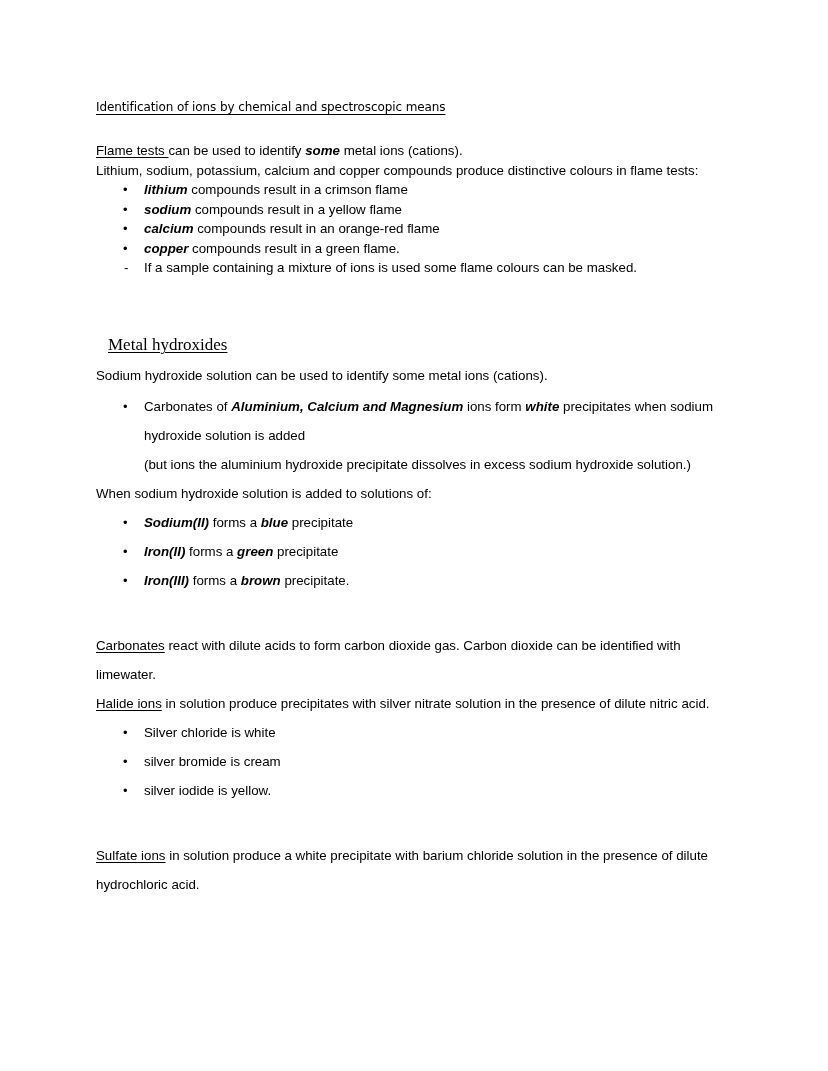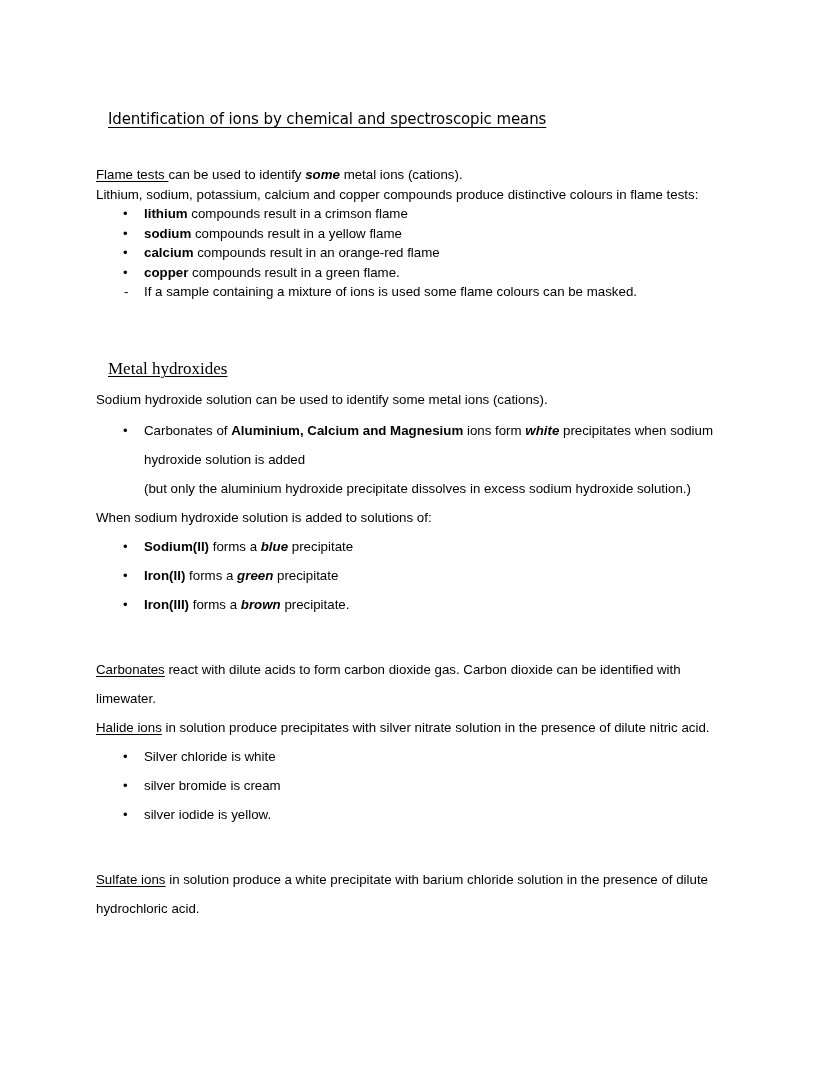--- a/index.html
+++ b/index.html
@@ -22,24 +22,24 @@
     width: 828px;
     height: 1071px;
     background: #ffffff;
     box-sizing: border-box;
     padding: 96px 95px 0 96px;
   }
 
   
   .doc-title {
     font-family: "DejaVu Sans", sans-serif;
-    font-size: 15px;
+    font-size: 12px;
     font-weight: 400;
     line-height: 22px;
-    margin: 12px;
+    margin: 0;
     padding: 0;
     letter-spacing: -0.1px;
     text-decoration: underline;
     text-underline-offset: 3px;
     text-decoration-thickness: 1px;
     white-space: nowrap;
   }
 
   .sub-head {
     font-family: Liberation Serif, serif;
@@ -61,21 +61,21 @@
   }
   .p.loose {
     line-height: 29px;
   }
 
   .u {
     text-decoration: underline;
     text-underline-offset: 2px;
     text-decoration-thickness: 1px;
   }
-  .b { font-weight: bold; }
+  .b { font-weight: bold; font-style: italic; }
   .i { font-style: italic; font-weight: bold; }
 
   
   ul.bullets, ul.dashes {
     list-style: none;
     margin: 0;
     padding: 0;
   }
   ul.bullets > li, ul.dashes > li {
     position: relative;
@@ -147,21 +147,21 @@
   </div>
 
   <p class="p">Sodium hydroxide solution can be used to identify some metal ions (cations).</p>
 
   <div class="gap-sm"></div>
 
   <ul class="bullets loose">
     <li><span>Carbonates of </span><span class="b">Aluminium, Calcium and Magnesium</span><span> ions form </span><span class="i">white</span><span> precipitates when sodium hydroxide solution is added</span></li>
   </ul>
 
-  <p class="hang">(but only the aluminium hydroxide precipitate dissolves in excess sodium hydroxide solution.)</p>
+  <p class="hang">(but ions the aluminium hydroxide precipitate dissolves in excess sodium hydroxide solution.)</p>
 
   <p class="p loose">When sodium hydroxide solution is added to solutions of:</p>
 
   <ul class="bullets loose">
     <li><span class="b">Sodium(II)</span><span> forms a </span><span class="i">blue</span><span> precipitate</span></li>
     <li><span class="b">Iron(II)</span><span> forms a </span><span class="i">green</span><span> precipitate</span></li>
     <li><span class="b">Iron(III)</span><span> forms a </span><span class="i">brown</span><span> precipitate.</span></li>
   </ul>
 
   <div class="gap-big"></div>

